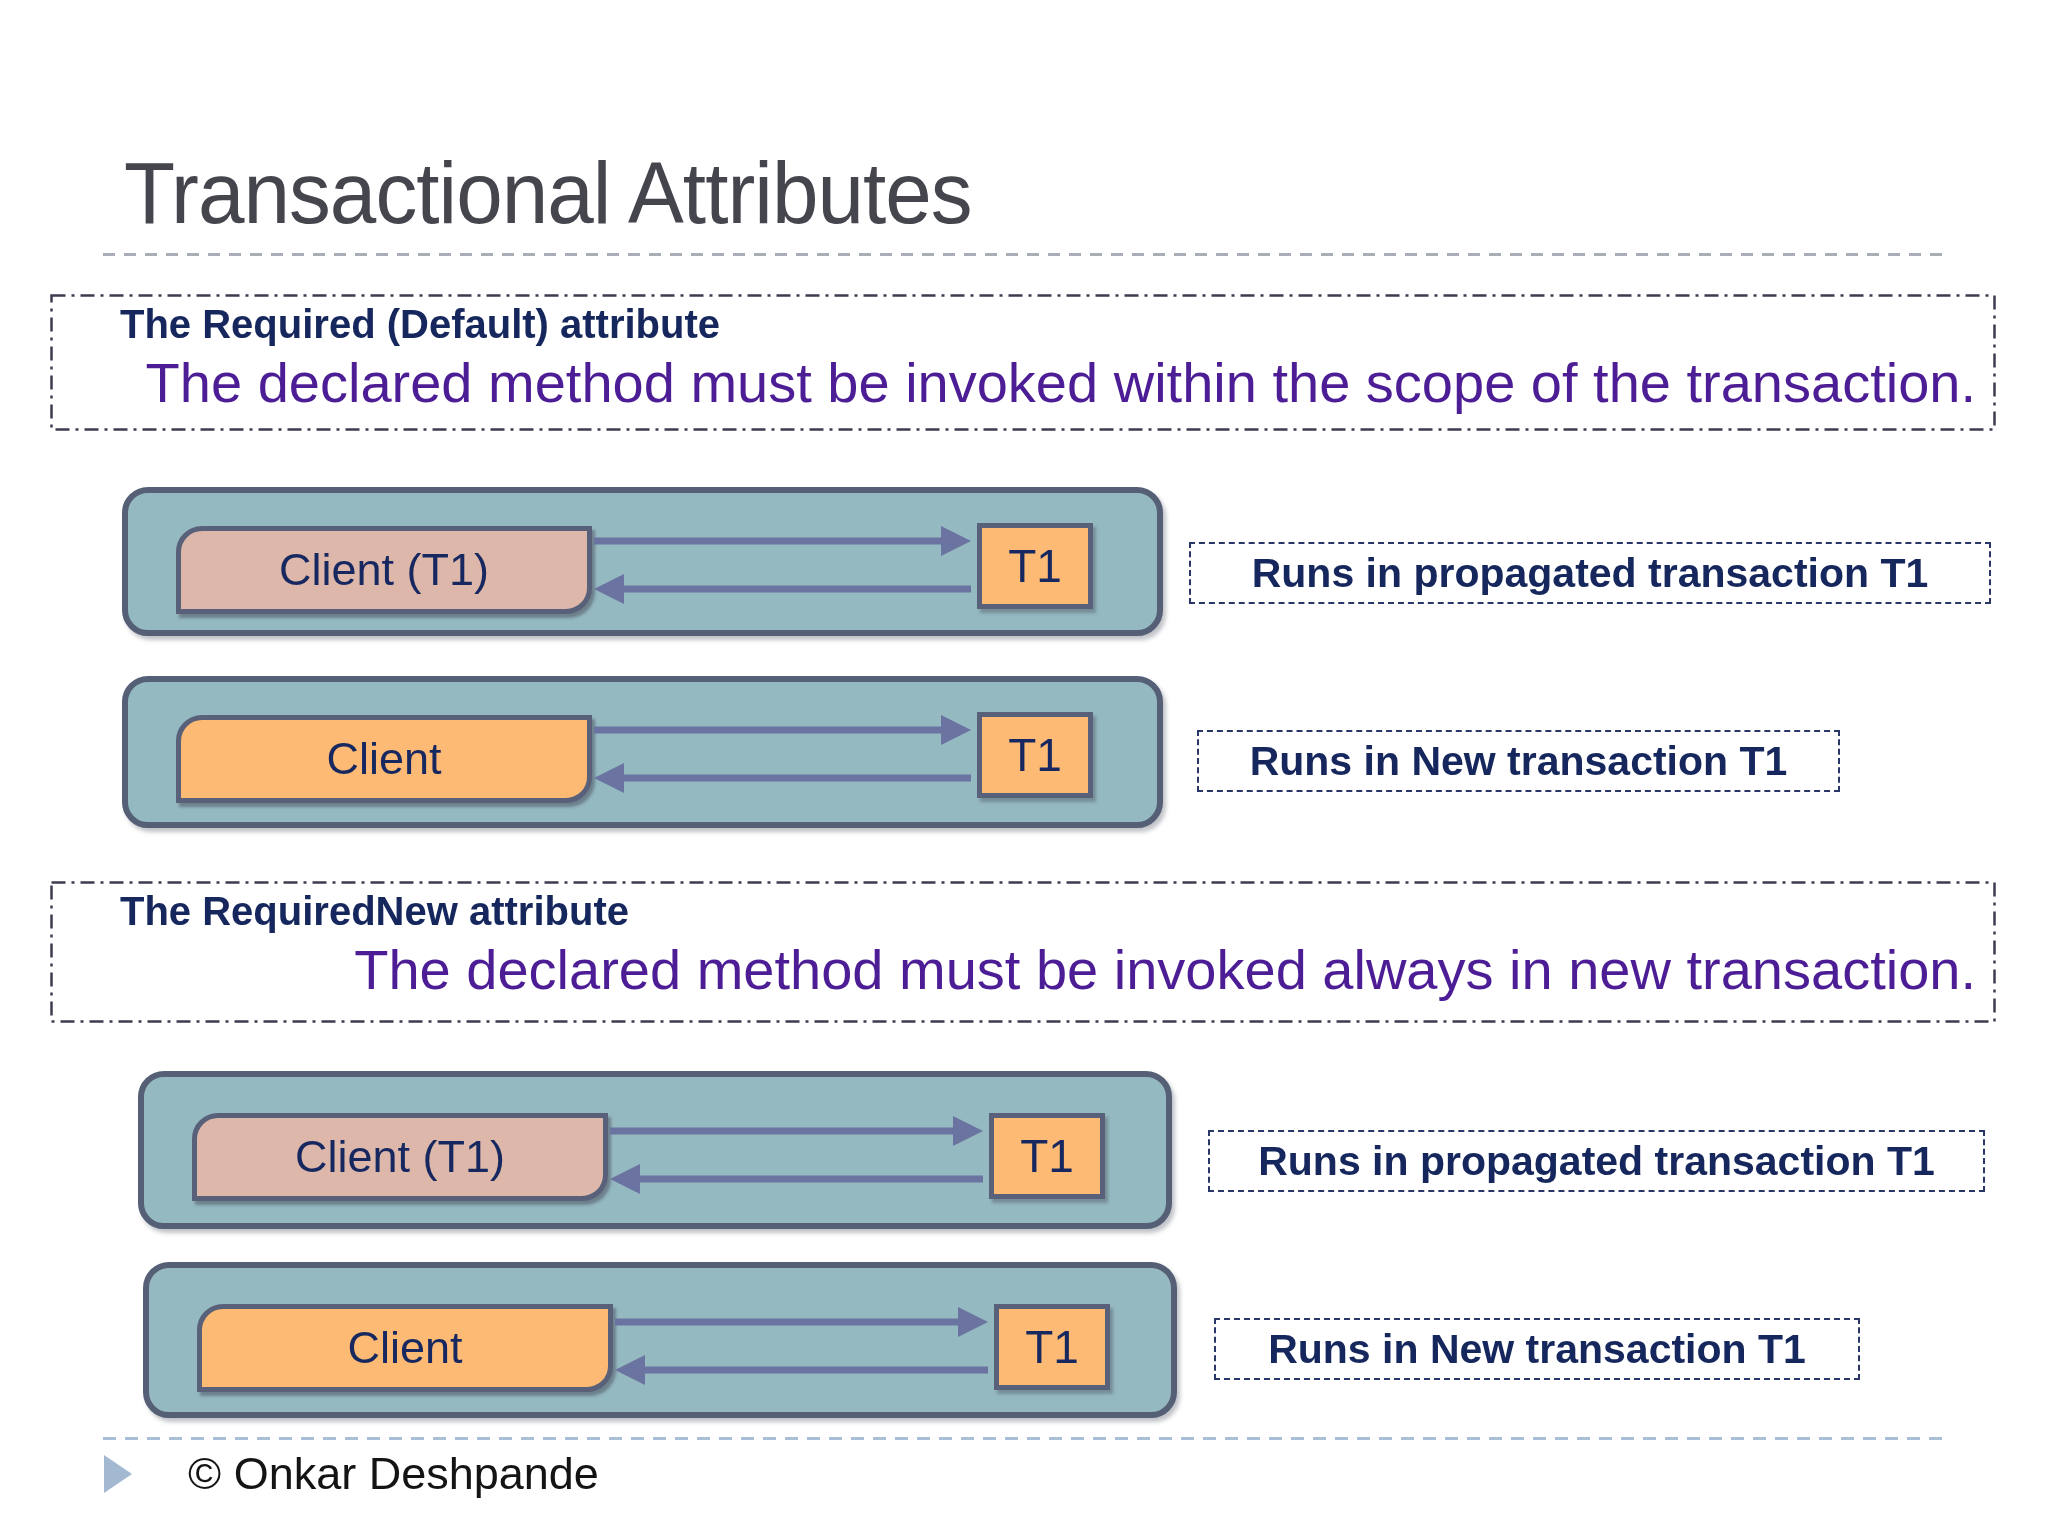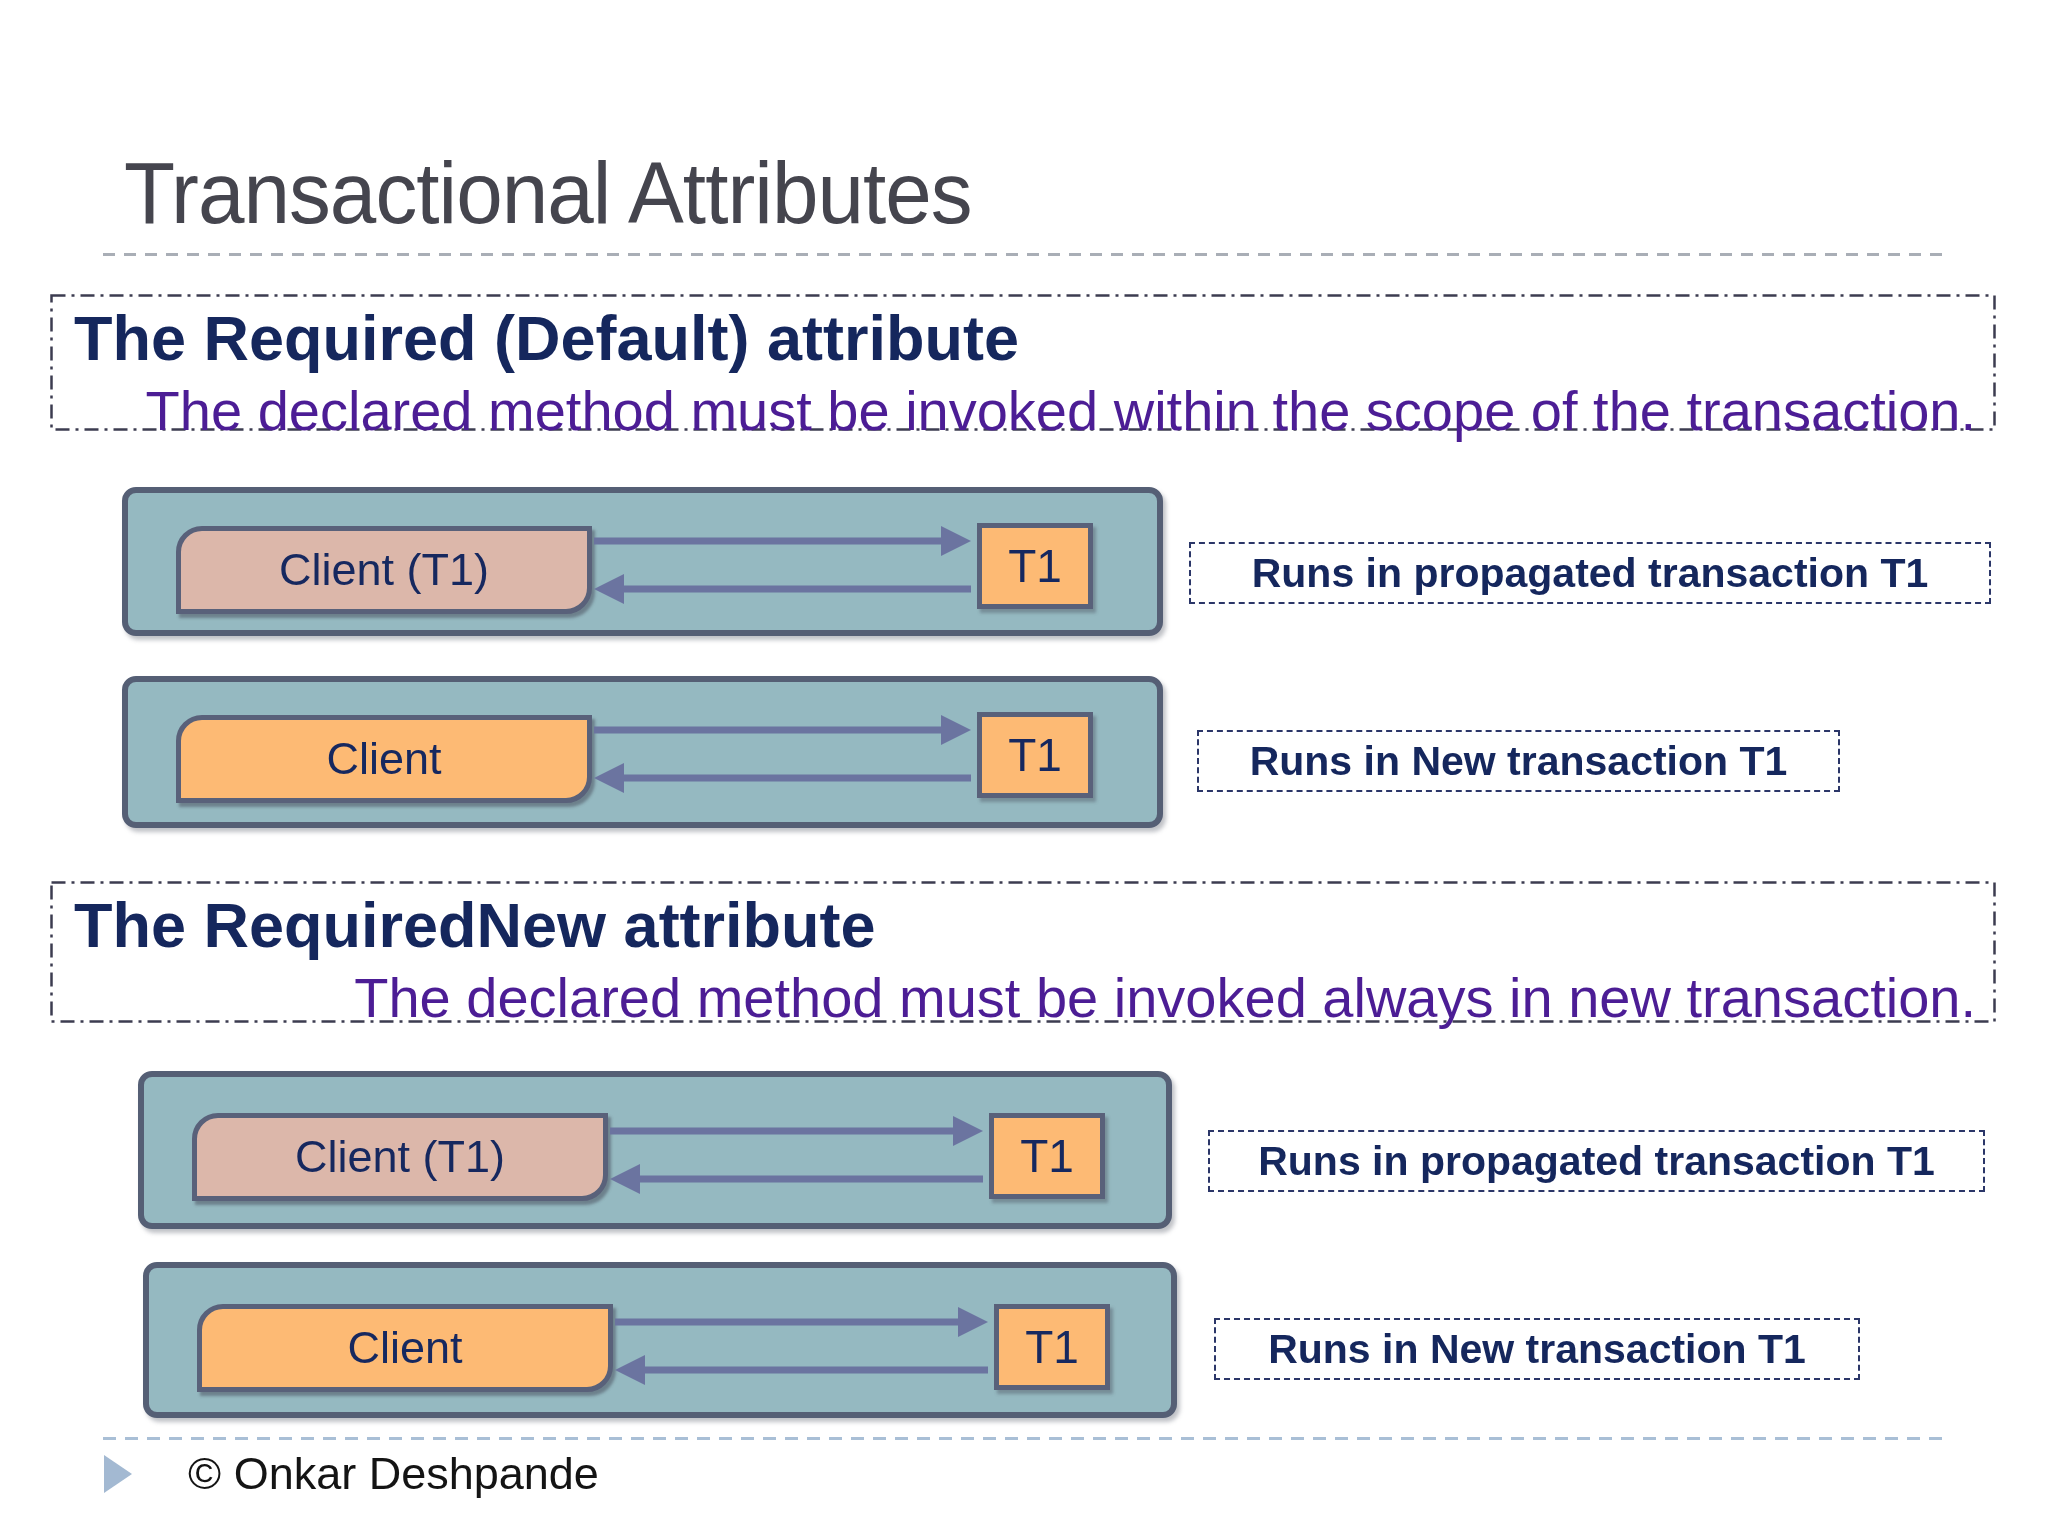--- a/index.html
+++ b/index.html
@@ -13,25 +13,25 @@
     left:124px;top:142px;font-size:88px;font-weight:400;color:#45454e;
     transform:scaleX(0.95);transform-origin:left top;letter-spacing:-1px;white-space:nowrap;
   }
   .rule{height:3px;}
   .rule-gray{background:repeating-linear-gradient(90deg,#a9aeb6 0 12px,transparent 12px 21px);}
   .rule-blue{background:repeating-linear-gradient(90deg,#a9bfd6 0 13px,transparent 13px 22px);}
   
   .section-box{background:#ffffff;}
   .section-box .dd{position:absolute;left:0;top:0;}
   .section-inner{position:absolute;left:24px;top:6px;right:20px;line-height:1.22;}
-  .section-heading{font-size:63px;font-weight:700;color:#15275d;}
+  .section-heading{font-size:40px;font-weight:700;color:#15275d;margin-left:46px;}
   .section-desc{font-size:56px;font-weight:400;color:#4c1d95;text-align:right;}
   
   .row-container{
-    background:#95b9c1;border:6px solid #555f75;border-radius:14px;
+    background:#95b9c1;border:6px solid #555f75;border-radius:26px;
     box-shadow:3px 4px 4px rgba(75,80,95,0.35);box-sizing:border-box;
   }
   .client-box{
     position:absolute;left:48px;top:33px;width:416px;height:88px;box-sizing:border-box;
     border:5px solid #59617a;border-radius:26px 0 26px 0;
     display:flex;align-items:center;justify-content:center;
     font-size:45px;color:#16285f;box-shadow:3px 4px 3px rgba(60,60,75,0.45);
   }
   .client-pink{background:#dcb7aa;}
   .client-yellow{background:#fdba74;}

